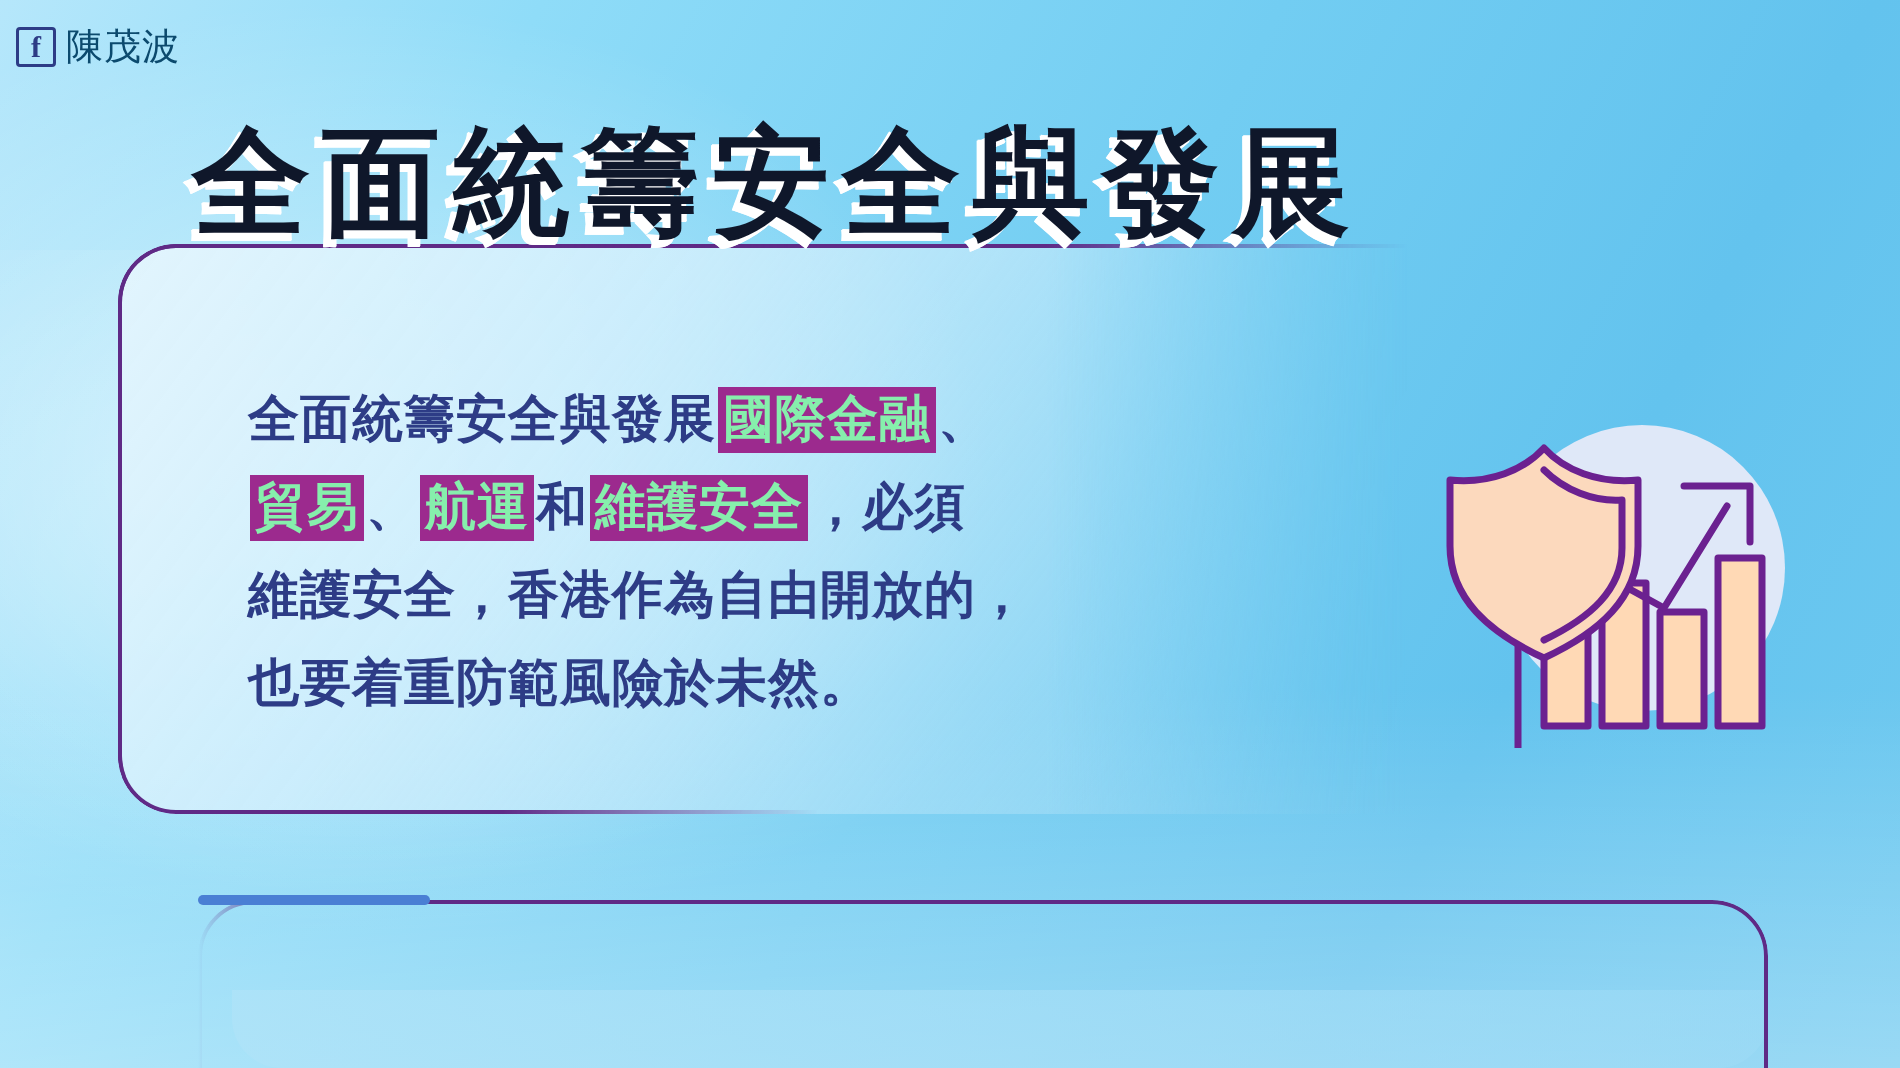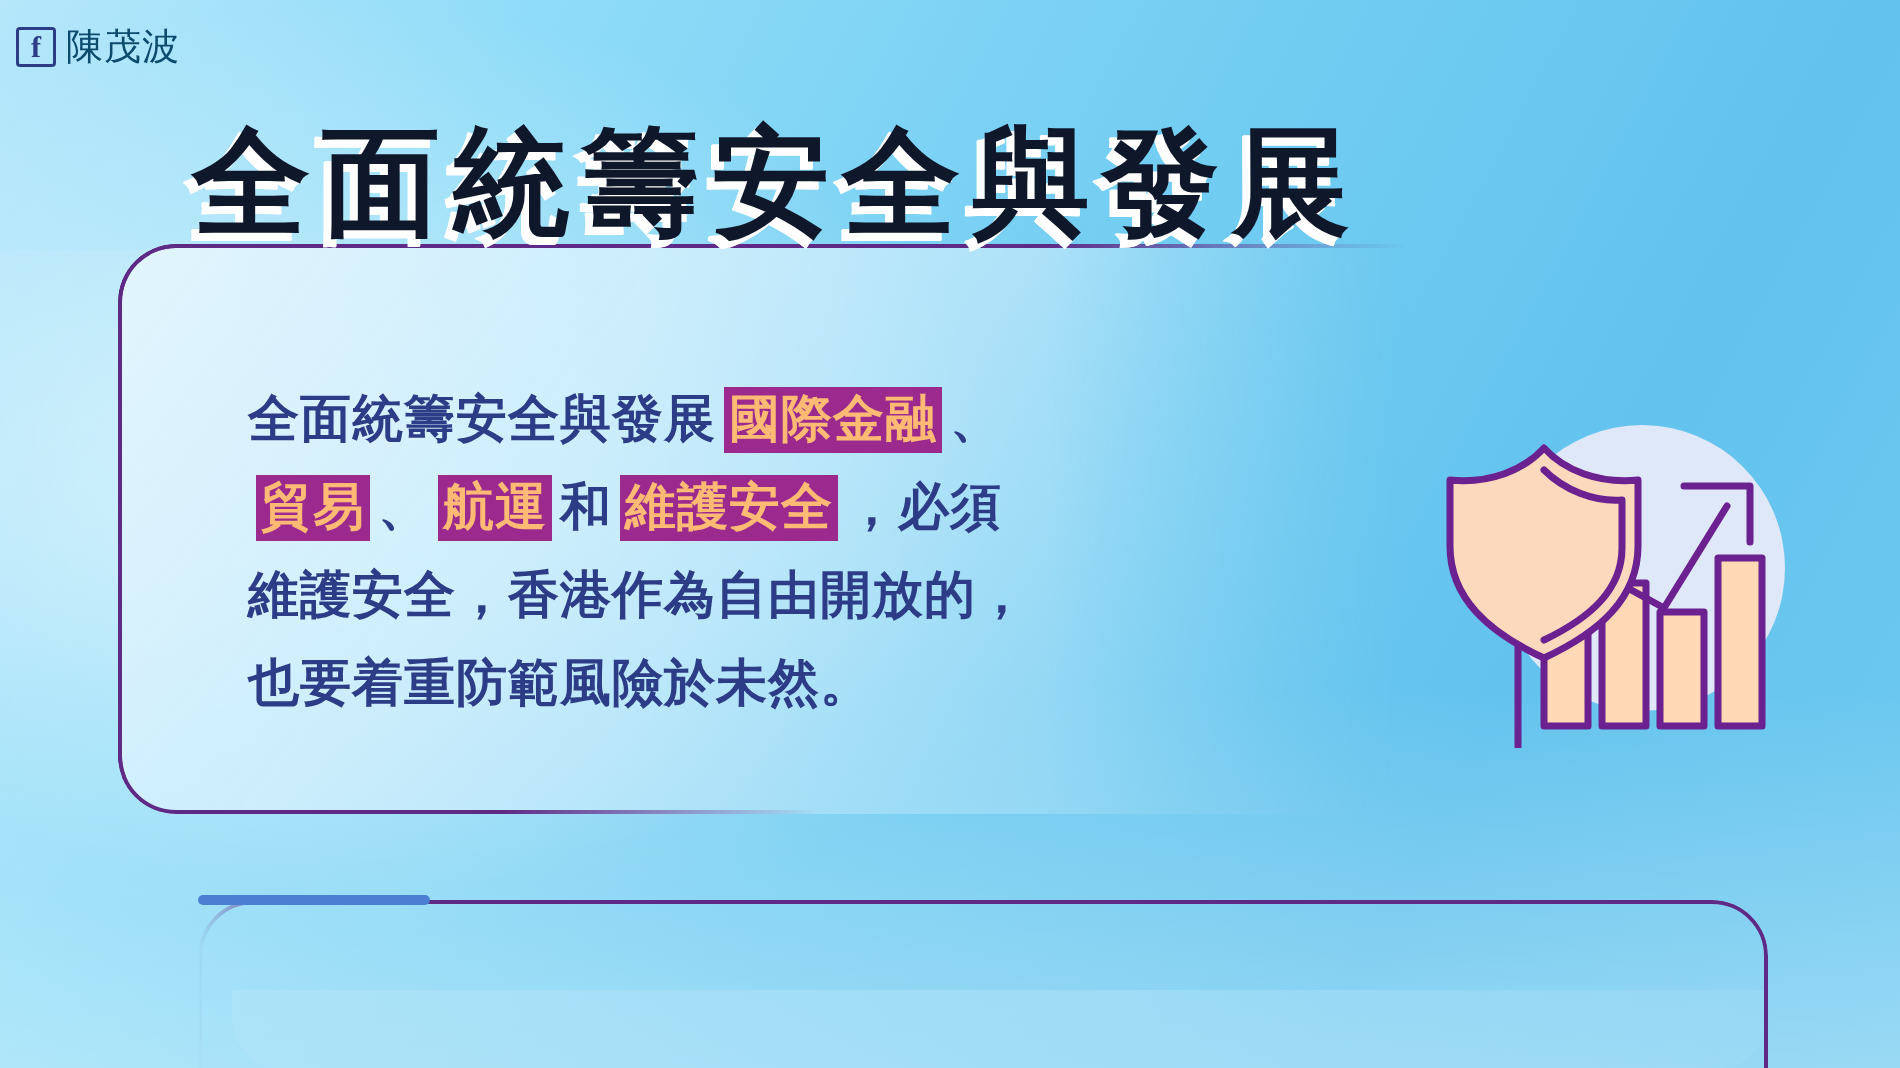--- a/index.html
+++ b/index.html
@@ -89,22 +89,22 @@
   }
 
   
   #body-text {
     position:absolute; left:248px; top:375px; width:1000px;
     color:#2d3c86; font-size:51px; font-weight:bold;
     line-height:88px; letter-spacing:1px;
   }
   #body-text .ln { white-space:nowrap; display:block; }
   #body-text .hl {
-    background:#9c2a8e; color:#fdba74;
-    padding:3px 5px 6px 5px; margin:0 8px;
+    background:#9c2a8e; color:#86efac;
+    padding:3px 5px 6px 5px; margin:0 2px;
     box-decoration-break:clone; -webkit-box-decoration-break:clone;
   }
 
   
   #illo { position:absolute; left:1432px; top:418px; width:360px; height:330px; }
 </style>
 </head>
 <body>
 
 <div id="bg"></div>

